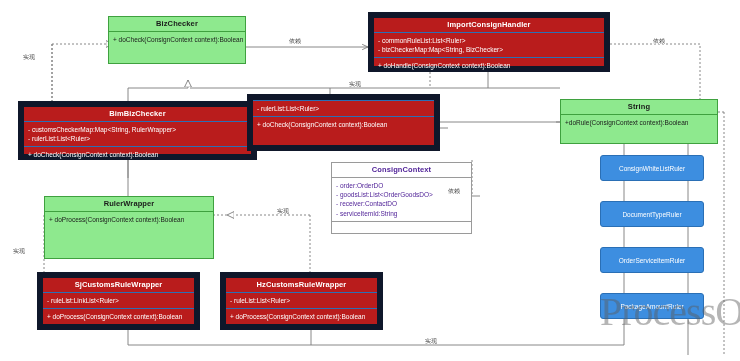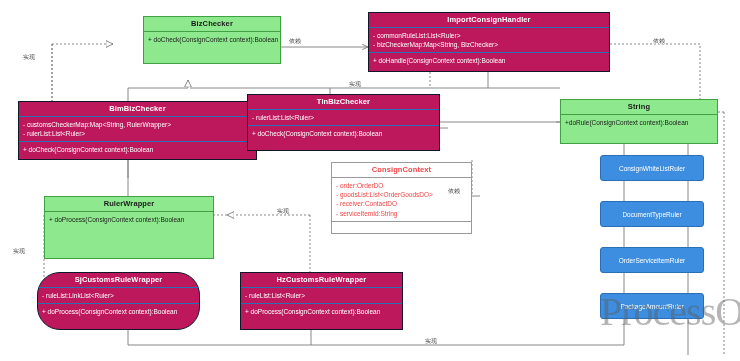--- a/index.html
+++ b/index.html
@@ -1,24 +1,24 @@
 <!DOCTYPE html>
 <html><head>
 <meta charset="utf-8">
 <style>
   html,body{margin:0;padding:0;background:#ffffff;}
   body{width:740px;height:361px;position:relative;overflow:hidden;
        font-family:"Liberation Sans","DejaVu Sans",sans-serif;}
   #canvas{position:absolute;inset:0;width:740px;height:361px;}
   svg.edges{position:absolute;left:0;top:0;width:740px;height:361px;pointer-events:none;}
 
-  .cls{position:absolute;box-sizing:border-box;border:1px solid #0f172a;
-       background:#be185d;color:#ffffff;}
+  .cls{position:absolute;box-sizing:border-box;border:6px solid #0f172a;
+       background:#b91c1c;color:#ffffff;}
   .cls.green{background:#8ee98e;border:1px solid #3fa13f;color:#1a1a1a;}
-  .cls.white{background:#ffffff;border:1px solid #9a9a9a;color:#ef4444;}
+  .cls.white{background:#ffffff;border:1px solid #9a9a9a;color:#4c1d95;}
 
   .cls .title{font-size:7.5px;font-weight:bold;text-align:center;
        padding:3px 2px 3px;line-height:1;letter-spacing:.1px;}
   .cls .sect{border-top:1px solid #2a6fb5;padding:3px 4px;}
   .cls.green .sect{border-top:1px solid #3fa13f;}
   .cls.white .sect{border-top:1px solid #9a9a9a;}
   .cls .row{font-size:6.5px;line-height:1.45;white-space:nowrap;}
 
   .simple{position:absolute;box-sizing:border-box;background:#3d8ee0;
       border:1px solid #2a6fb5;border-radius:3px;color:#fff;font-size:6.5px;
@@ -105,21 +105,21 @@
       <path d="M624,135 L624,130"></path>
       <path d="M311,330 L311,345"></path>
 
       <path d="M472,160 L472,196" stroke-dasharray="2,2"></path>
 
       <path d="M430,72 L430,88" stroke-dasharray="2,2"></path>
 
     </g>
   </svg>
 
-  <div class="cls green" style="left:108px;top:16px;width:138px;height:48px;margin-left:35px;">
+  <div class="cls green" style="left:108px;top:16px;width:138px;height:48px;">
     <div class="title">BizChecker</div>
     <div class="sect" style="height:27px;">
       <div class="row">+ doCheck(ConsignContext context):Boolean</div>
     </div>
   </div>
 
   <div class="cls" style="left:368px;top:12px;width:242px;height:60px;">
     <div class="title">ImportConsignHandler</div>
     <div class="sect">
       <div class="row">- commonRuleList:List&lt;Ruler&gt;</div>
@@ -135,21 +135,20 @@
     <div class="sect">
       <div class="row">- customsCheckerMap:Map&lt;String, RulerWrapper&gt;</div>
       <div class="row">- rulerList:List&lt;Ruler&gt;</div>
     </div>
     <div class="sect">
       <div class="row">+ doCheck(ConsignContext context):Boolean</div>
     </div>
   </div>
 
   <div class="cls" style="left:247px;top:94px;width:193px;height:57px;">
-    <div class="title">TinBizChecker</div>
     <div class="sect">
       <div class="row">- rulerList:List&lt;Ruler&gt;</div>
     </div>
     <div class="sect">
       <div class="row">+ doCheck(ConsignContext context):Boolean</div>
     </div>
   </div>
 
   <div class="cls green" style="left:560px;top:99px;width:158px;height:45px;">
     <div class="title">String</div>
@@ -171,31 +170,31 @@
     </div>
   </div>
 
   <div class="cls green" style="left:44px;top:196px;width:170px;height:63px;">
     <div class="title">RulerWrapper</div>
     <div class="sect" style="height:25px;">
       <div class="row">+ doProcess(ConsignContext context):Boolean</div>
     </div>
   </div>
 
-  <div class="cls" style="left:37px;top:272px;width:163px;height:58px;border-radius:23px;">
+  <div class="cls" style="left:37px;top:272px;width:163px;height:58px;">
     <div class="title">SjCustomsRuleWrapper</div>
     <div class="sect">
       <div class="row">- ruleList:LinkList&lt;Ruler&gt;</div>
     </div>
     <div class="sect">
       <div class="row">+ doProcess(ConsignContext context):Boolean</div>
     </div>
   </div>
 
-  <div class="cls" style="left:220px;top:272px;width:163px;height:58px;margin-left:20px;">
+  <div class="cls" style="left:220px;top:272px;width:163px;height:58px;">
     <div class="title">HzCustomsRuleWrapper</div>
     <div class="sect">
       <div class="row">- ruleList:List&lt;Ruler&gt;</div>
     </div>
     <div class="sect">
       <div class="row">+ doProcess(ConsignContext context):Boolean</div>
     </div>
   </div>
 
   <div class="simple" style="left:600px;top:155px;width:104px;height:26px;">

